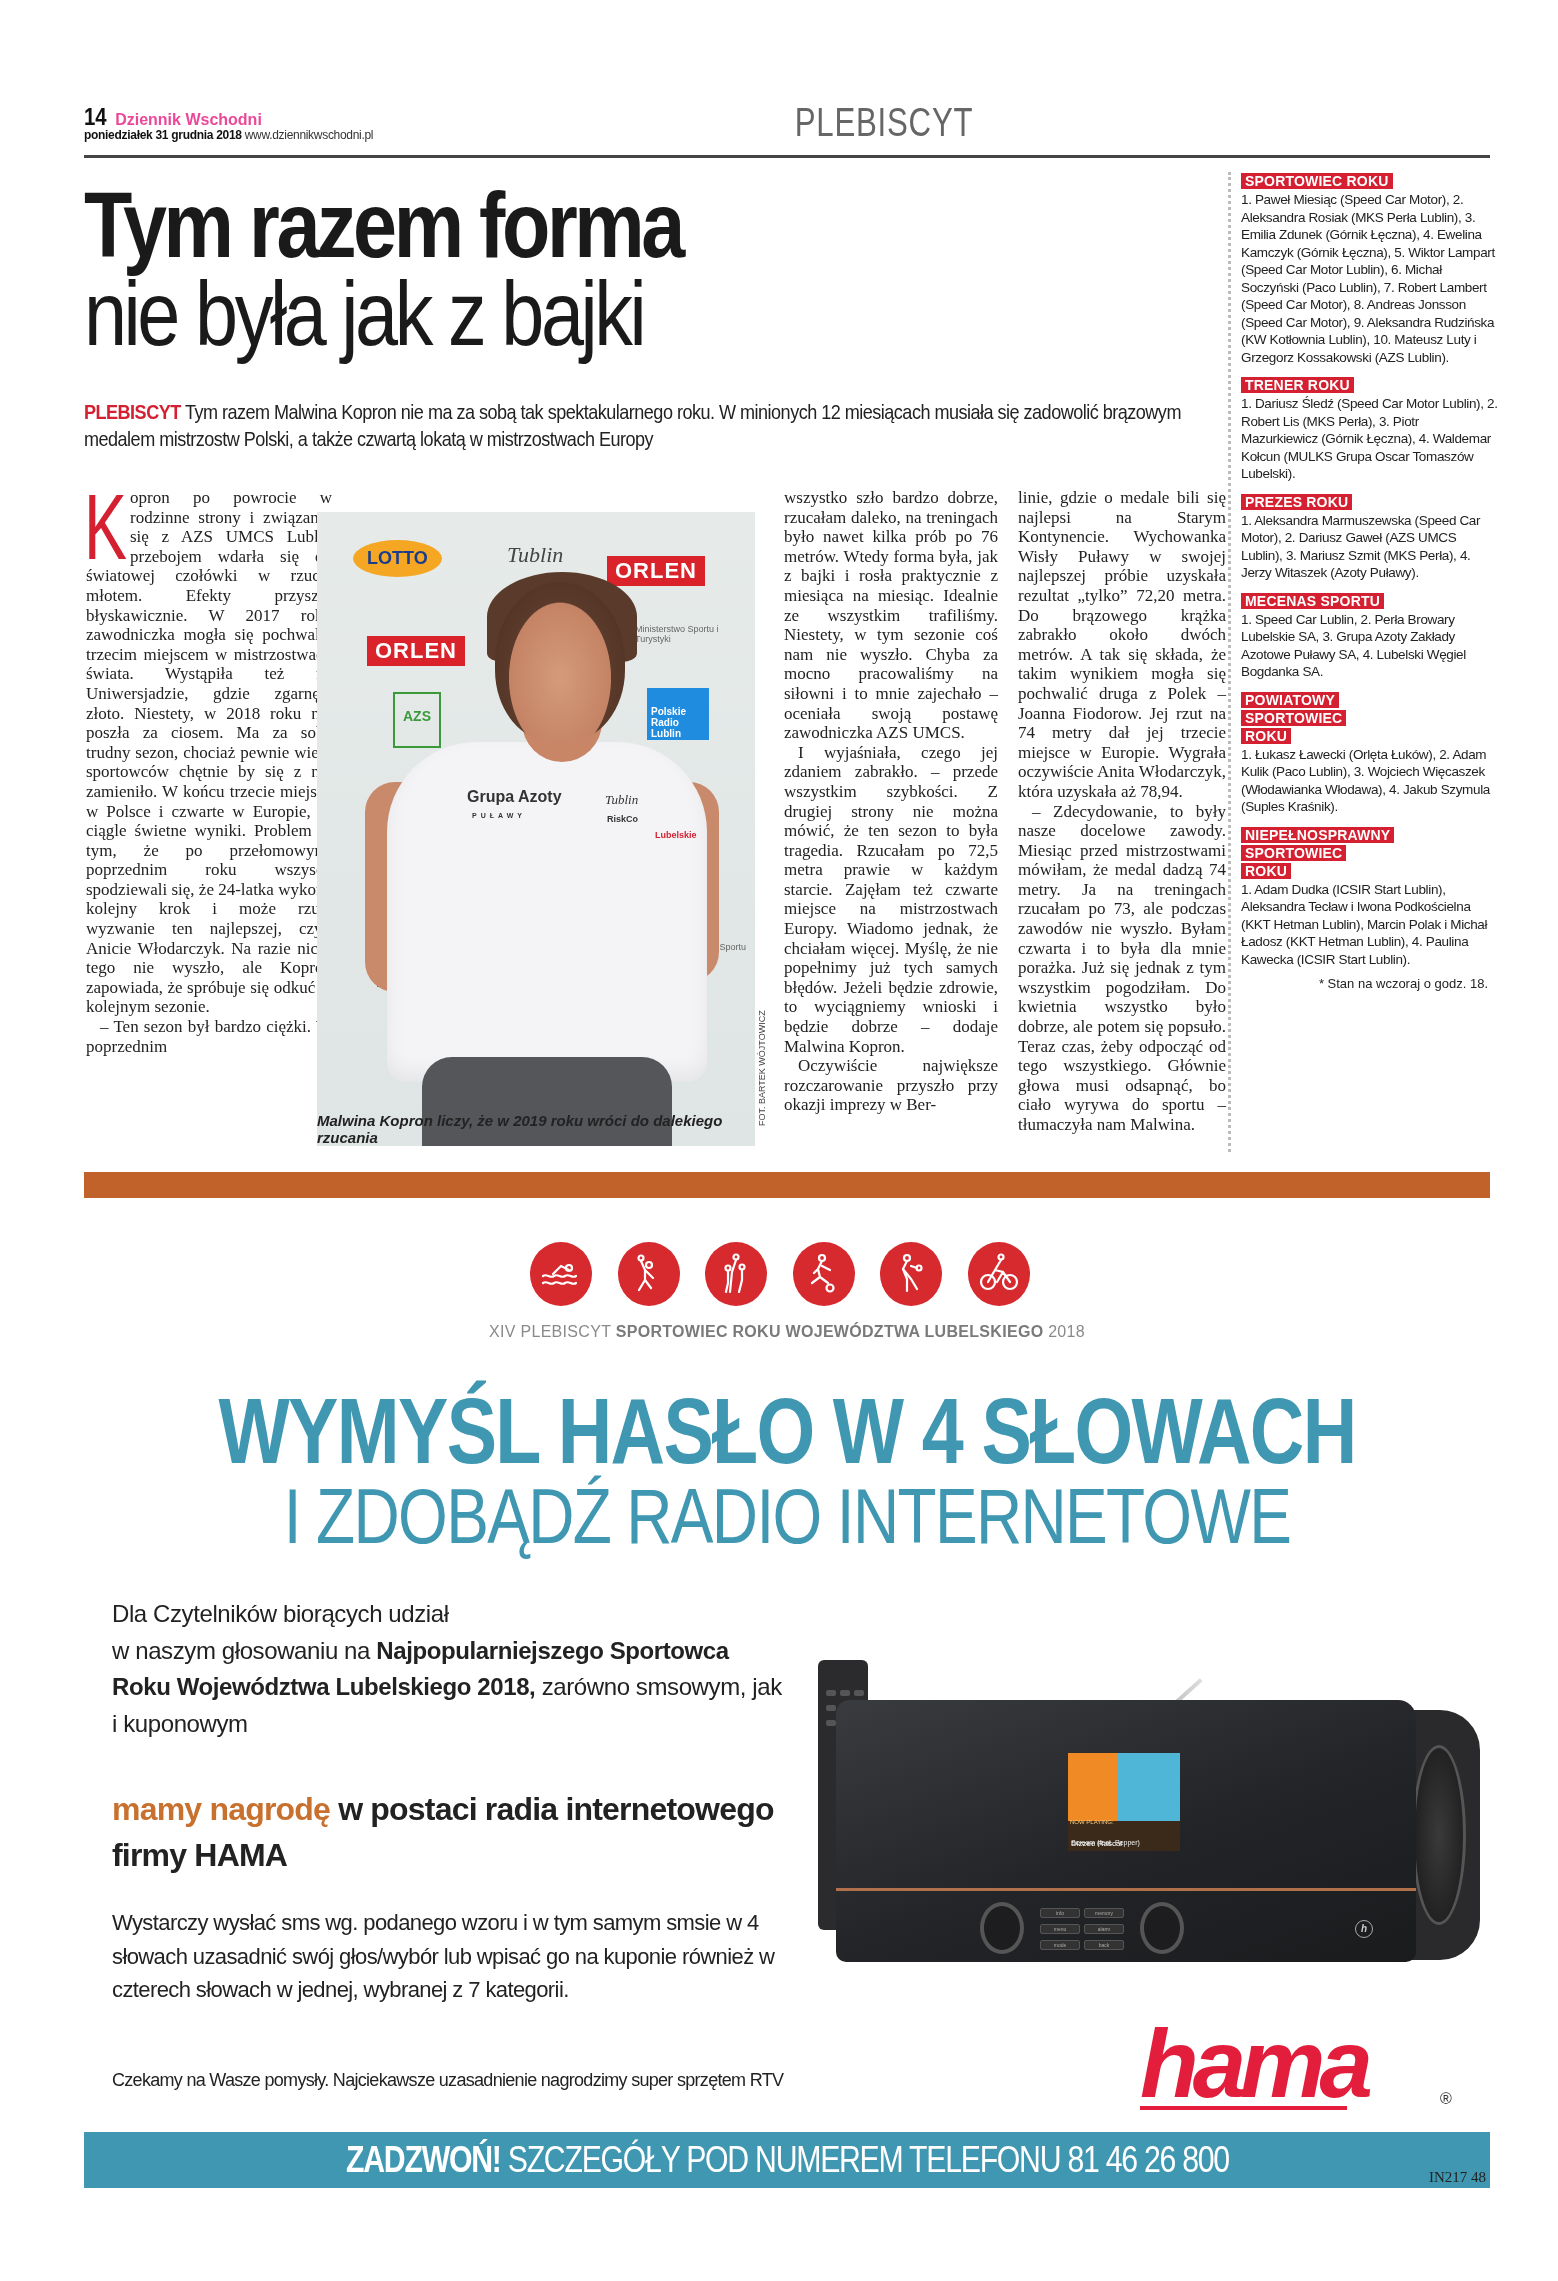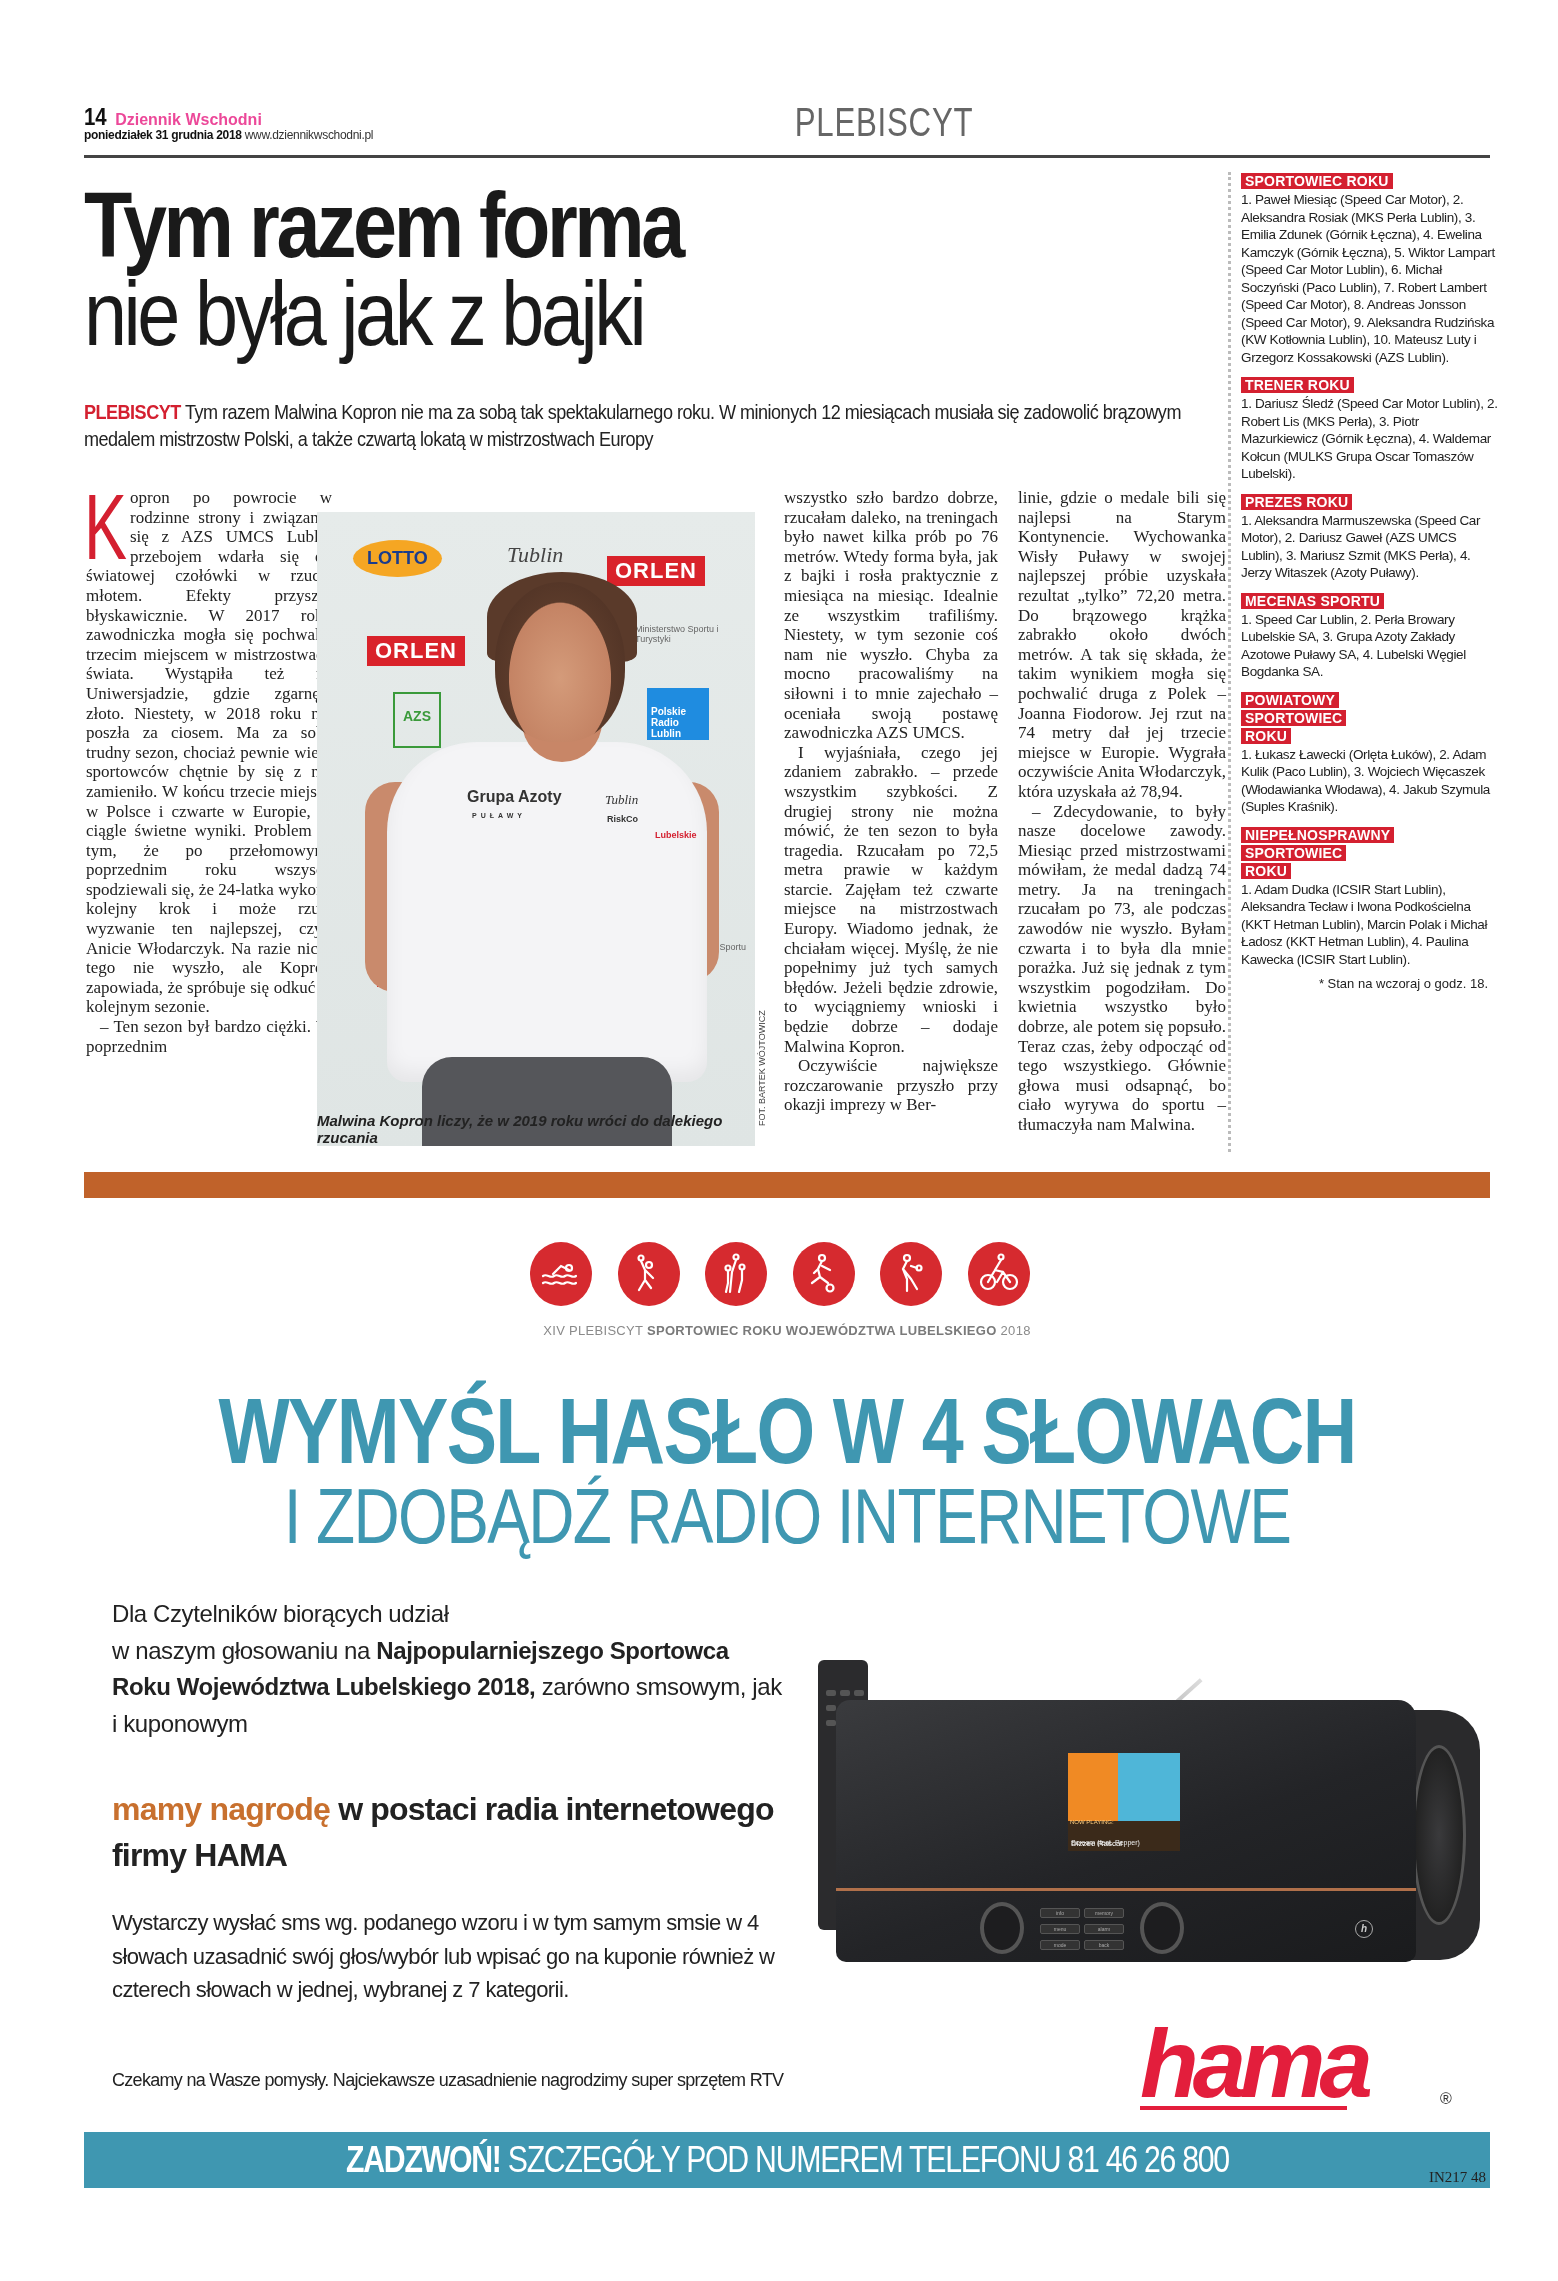--- a/index.html
+++ b/index.html
@@ -58,21 +58,21 @@
   .sb-title { display: inline; background: #d42030; color: #fff; font-family: "Liberation Sans", sans-serif; font-weight: bold; font-size: 14px; line-height: 17px; padding: 0 4px; letter-spacing: 0.2px; box-decoration-break: clone; -webkit-box-decoration-break: clone; }
   .sb-title-wrap { line-height: 18px; margin-bottom: 1px; }
   .sb-text { font-family: "Liberation Sans", sans-serif; font-size: 13.5px; line-height: 17.5px; color: #222; letter-spacing: -0.35px; }
   .sb-note { font-family: "Liberation Sans", sans-serif; font-size: 13px; color: #222; text-align: right; padding-right: 10px; margin-top: -2px; }
 
   
   .ad-bar { position: absolute; left: 84px; top: 1172px; width: 1406px; height: 26px; background: #c0622a; }
   .sports-icons { position: absolute; left: 530px; top: 1242px; width: 500px; height: 64px; display: flex; justify-content: space-between; }
   .sport-icon { width: 62px; height: 64px; border-radius: 50%; background: #d62a2f; display: flex; align-items: center; justify-content: center; }
   .sport-icon svg { width: 44px; height: 44px; }
-  .ad-subtitle { position: absolute; left: 84px; top: 1323px; width: 1406px; text-align: center; font-family: "Liberation Sans", sans-serif; font-size: 13px; color: #8a8a8a; letter-spacing: 0.3px; }
+  .ad-subtitle { position: absolute; left: 84px; top: 1323px; width: 1406px; text-align: center; font-family: "Liberation Sans", sans-serif; font-size: 16px; color: #8a8a8a; letter-spacing: 0.3px; }
   .ad-subtitle b { color: #7a7a7a; }
   .ad-h1 { position: absolute; left: 84px; top: 1386px; width: 1406px; text-align: center; font-family: "Liberation Sans", sans-serif; font-size: 92px; font-weight: bold; color: #3f97b1; line-height: 90px; letter-spacing: -2px; transform: scaleX(0.82); }
   .ad-h2 { position: absolute; left: 84px; top: 1476px; width: 1406px; text-align: center; font-family: "Liberation Sans", sans-serif; font-size: 78px; font-weight: normal; color: #3f97b1; line-height: 80px; letter-spacing: -2px; transform: scaleX(0.82); }
   .ad-intro { position: absolute; left: 112px; top: 1596px; width: 680px; font-family: "Liberation Sans", sans-serif; font-size: 24px; line-height: 36.5px; color: #222; letter-spacing: -0.4px; }
   .ad-prize { position: absolute; left: 112px; top: 1786px; width: 680px; font-family: "Liberation Sans", sans-serif; font-size: 32px; font-weight: bold; line-height: 46px; color: #222; letter-spacing: -0.8px; }
   .ad-prize .orange { color: #c8702e; }
   .ad-body { position: absolute; left: 112px; top: 1906px; width: 680px; font-family: "Liberation Sans", sans-serif; font-size: 22px; line-height: 33.5px; color: #222; letter-spacing: -0.6px; }
   .ad-cta { position: absolute; left: 112px; top: 2070px; width: 1060px; font-family: "Liberation Sans", sans-serif; font-size: 18px; color: #222; letter-spacing: -0.7px; }
   .hama-logo { position: absolute; left: 1140px; top: 2024px; font-family: "Liberation Sans", sans-serif; font-size: 96px; font-weight: bold; font-style: italic; color: #e31e3c; letter-spacing: -6px; line-height: 80px; }
   .hama-logo .ul { position: absolute; left: 0; right: 20px; bottom: -6px; height: 4px; background: #e31e3c; }

